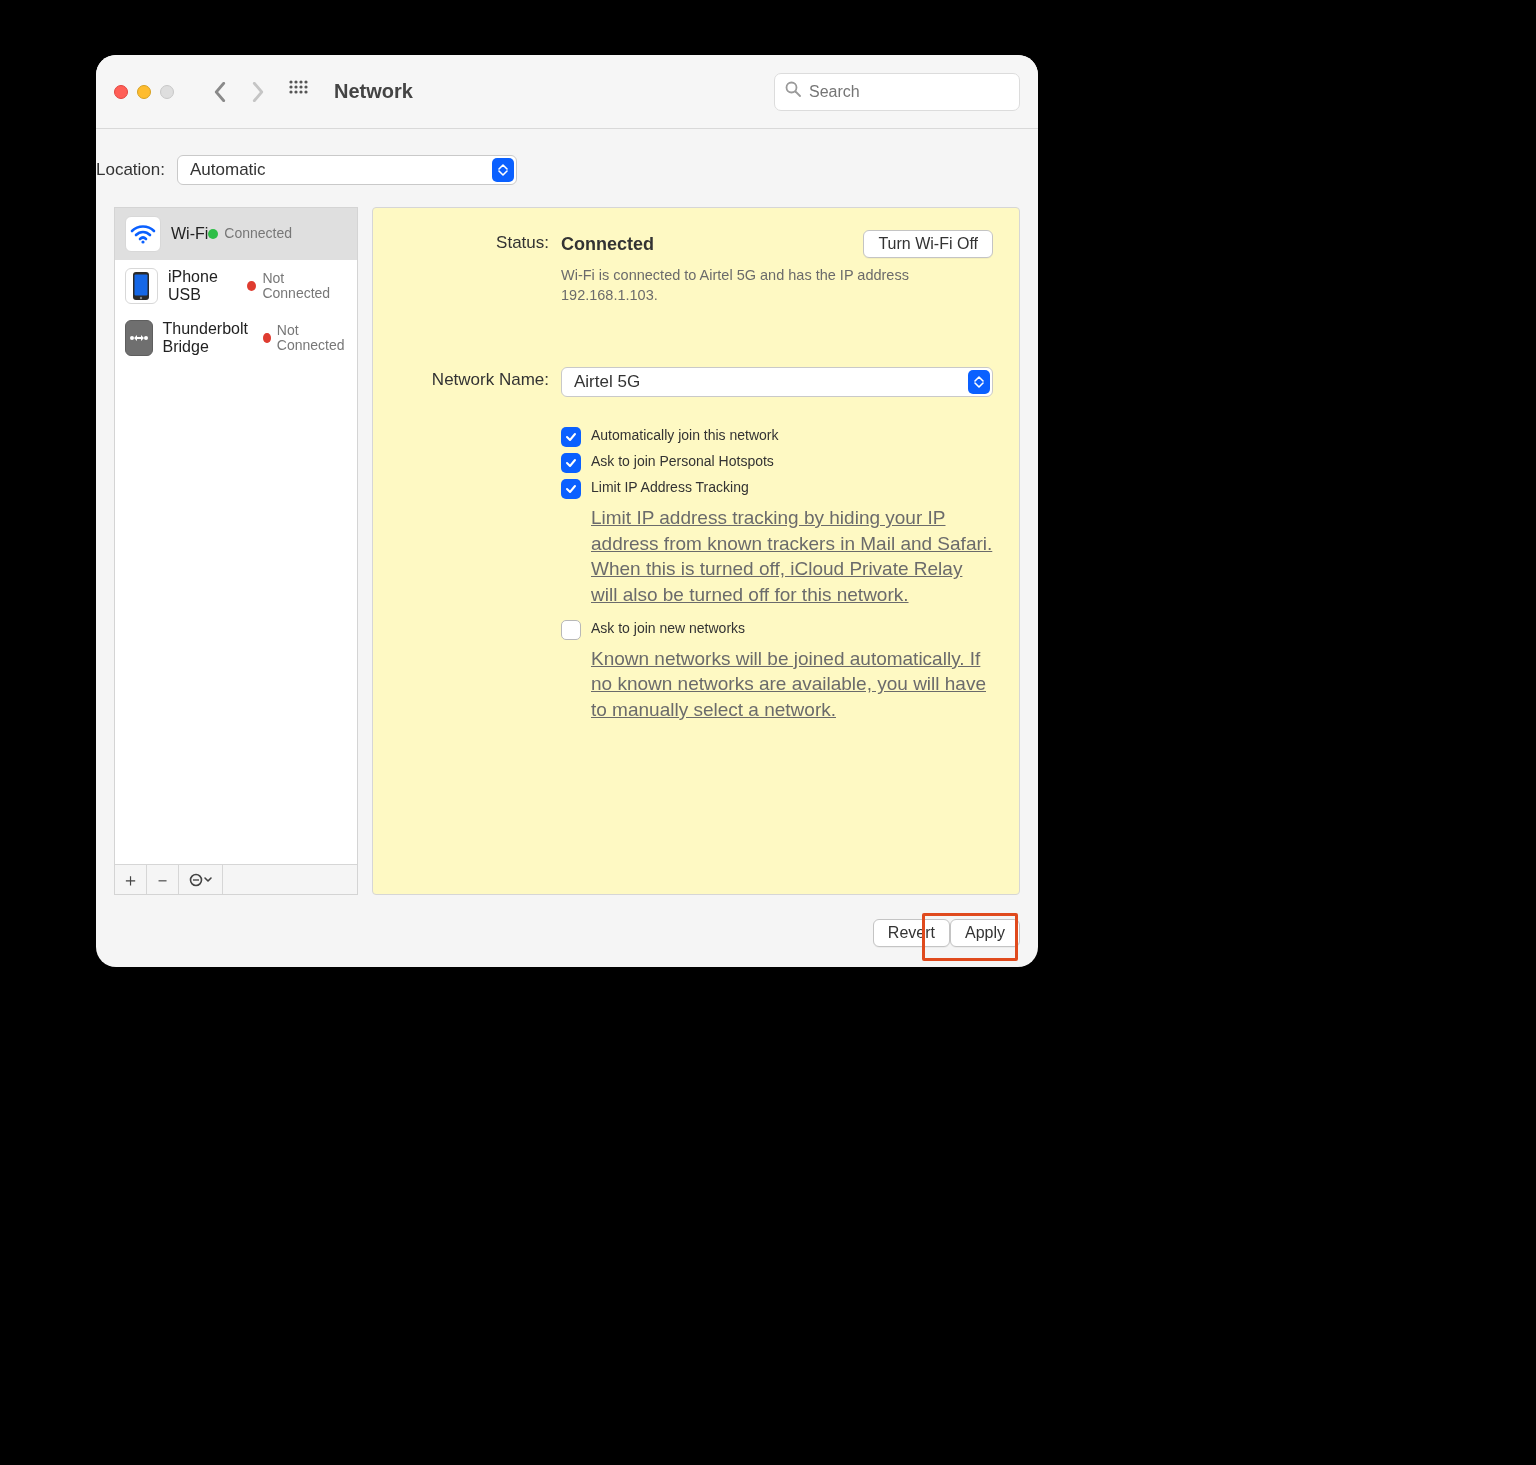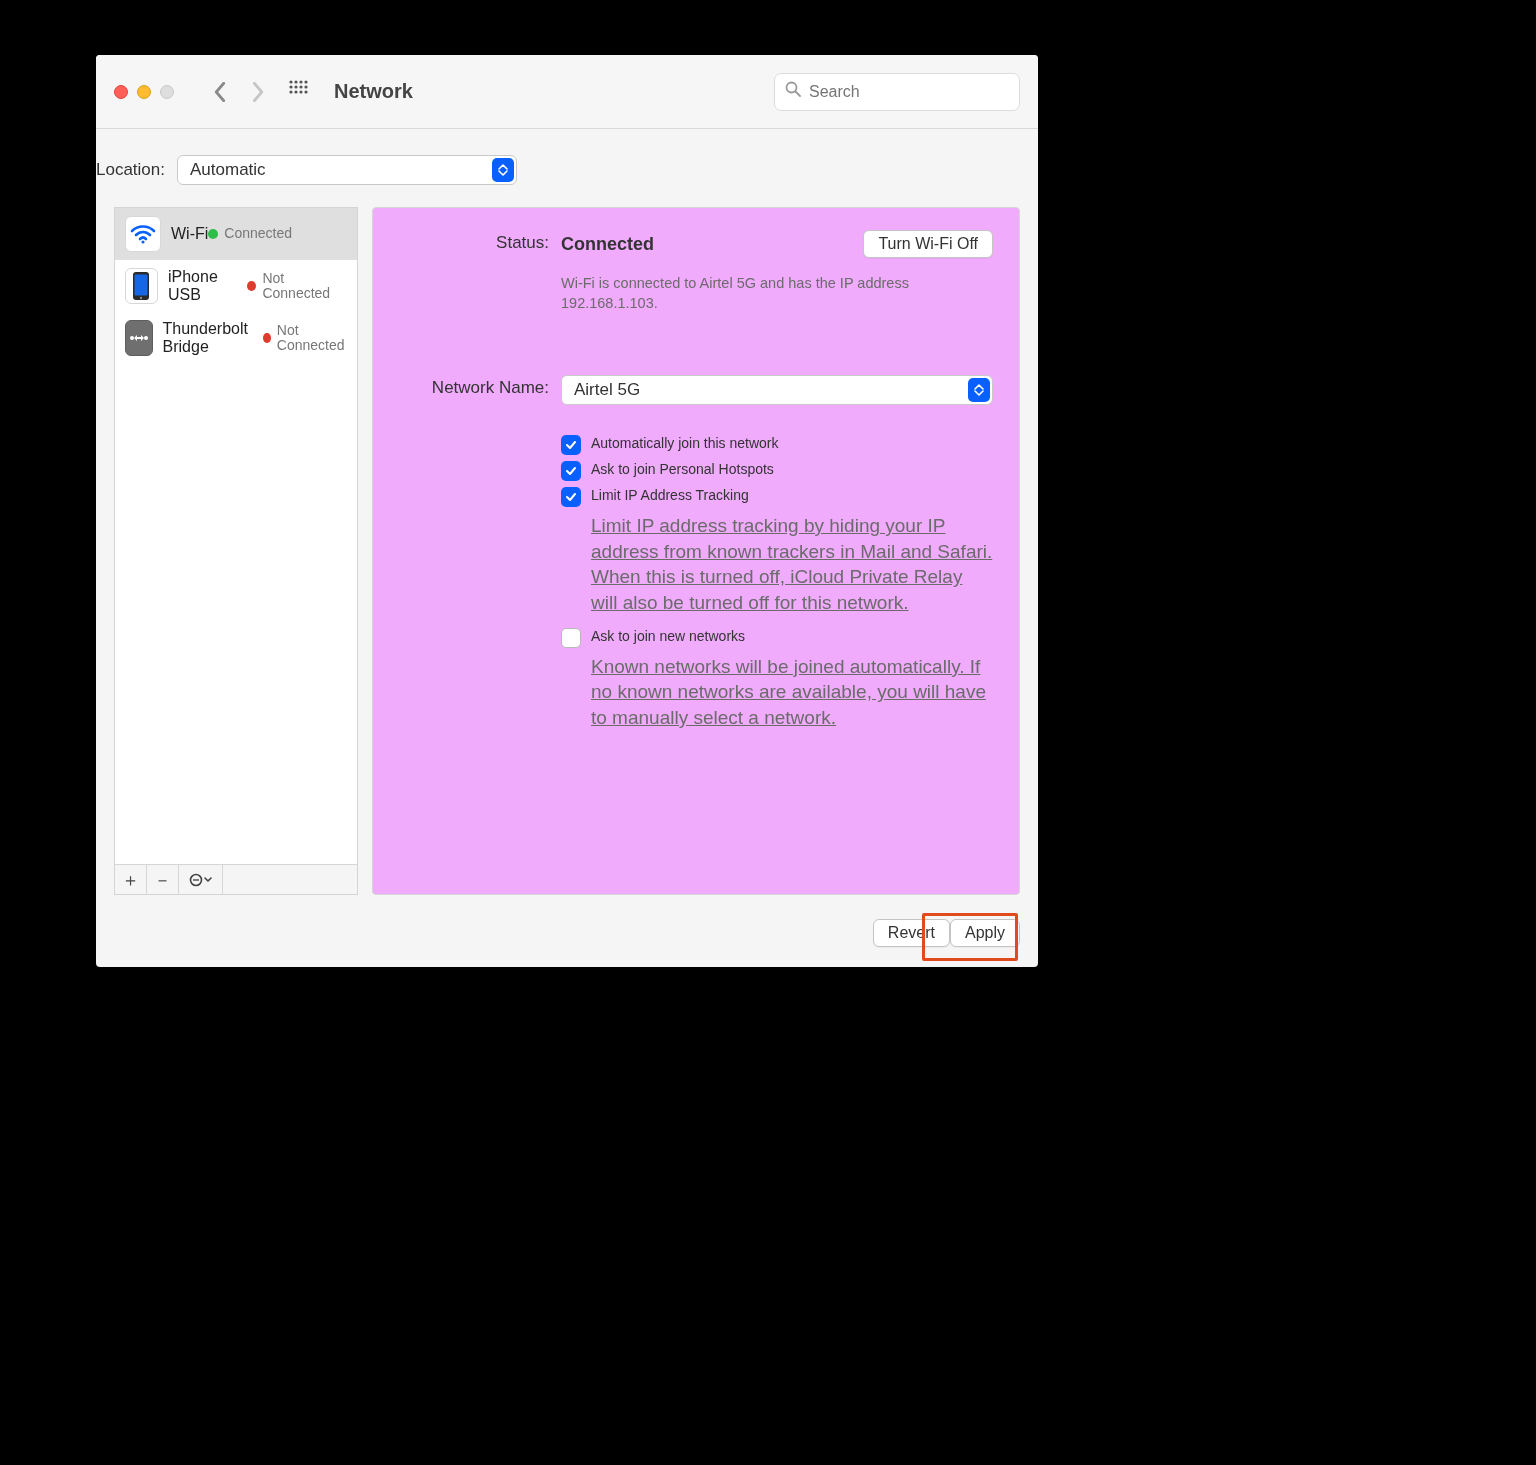--- a/index.html
+++ b/index.html
@@ -10,21 +10,21 @@
     color: #333;
     width: 1536px;
     height: 1465px;
     position: relative;
   }
   .window {
     position: absolute;
     left: 96px; top: 55px;
     width: 942px; height: 912px;
     background: #f5f5f5;
-    border-radius: 4px;
+    border-radius: 20px;
     box-shadow: 0 20px 60px rgba(0,0,0,0.6);
     overflow: hidden;
     display: flex;
     flex-direction: column;
   }
   
   .toolbar {
     height: 74px;
     background: #f6f6f6;
     border-bottom: 1px solid #d9d9d9;
@@ -120,39 +120,39 @@
   .sidebar-footer button {
     width: 32px; height:100%;
     border:none; border-right:1px solid #d6d6d6;
     background:none; font-size:18px; color:#444;
     display:flex; align-items:center; justify-content:center;
   }
   .sidebar-footer .flex { flex:1; border-right:none; }
   
   .detail {
     flex:1;
-    background:#f0abfc;
+    background:#fef9c3;
     border:1px solid #d6d6d6;
     border-radius: 4px;
     padding: 22px 26px 14px 26px;
     display:flex; flex-direction:column;
     position: relative;
     gap: 14px;
   }
   .row { display:flex; align-items:flex-start; margin-bottom: 10px; }
   .row-label { width: 162px; text-align:right; padding-right: 12px; font-size:17px; color:#333; padding-top:3px;}
   .row-val { flex:1; }
   .status-line { display:flex; align-items:center; gap:18px; }
   .status-line .bold { font-weight:700; font-size:18px; }
   .btn {
     background:#fff; border:1px solid #c4c4c4; border-radius:6px;
     padding: 4px 14px; font-size:16px; color:#333;
     box-shadow: 0 1px 0 rgba(0,0,0,0.04);
   }
-  .status-desc { font-size:14.5px; color:#6b6b6b; margin-top:16px; line-height:1.35; }
+  .status-desc { font-size:14.5px; color:#6b6b6b; margin-top:8px; line-height:1.35; }
   .checkbox-row { display:flex; align-items:flex-start; gap:10px; margin: 6px 0; }
   .chk {
     width:20px; height:20px; border-radius:5px; flex-shrink:0;
     background:#0a60ff; display:flex; align-items:center; justify-content:center;
     color:#fff;
   }
   .chk.unchecked { background:#fff; border:1px solid #b8b8b8; }
   .chk svg { width:12px; height:12px; }
   .chk-label { font-size:14px; color:#333; }
   .hint { font-size:19px; color:#6b6b6b; margin: 2px 0 12px 30px; line-height:1.35;text-decoration:underline; }

